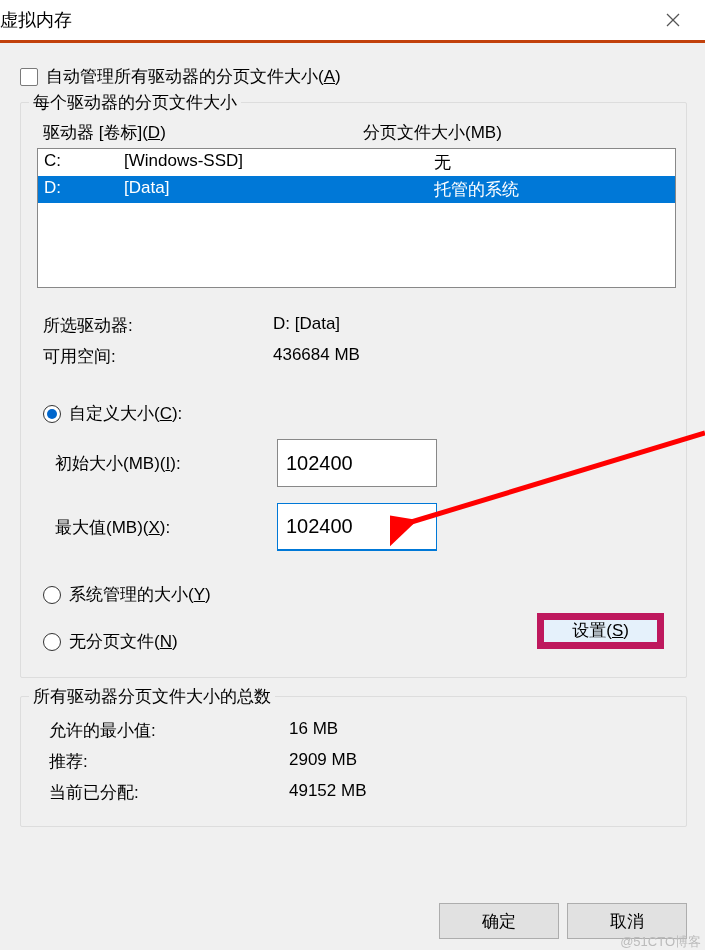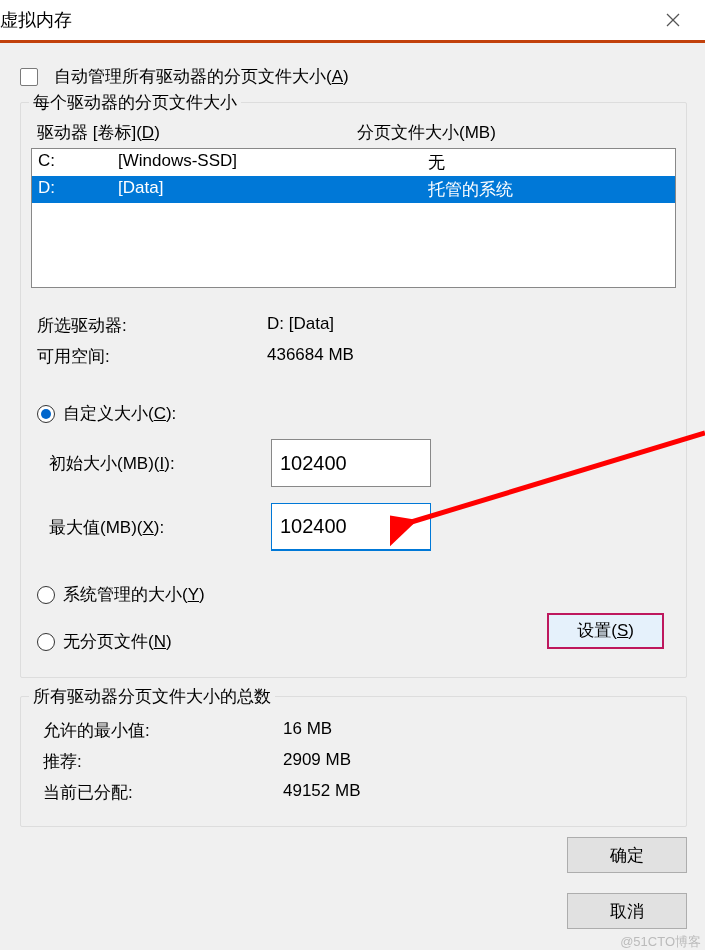--- a/index.html
+++ b/index.html
@@ -20,26 +20,26 @@
       background: #fff;
       border-bottom: 3px solid #c2410c;
     }
     .title-txt { font-size: 18px; }
     .close-x {
       width: 44px; height: 28px; display:flex; align-items:center;justify-content:center;
       color:#333;
     }
     .close-x svg { stroke:#555; stroke-width:1.2; }
     .wrap { position: relative; padding: 22px 18px 14px 20px; background:#f0f0f0; height: calc(100% - 40px); }
-    .check-row { display:flex; align-items:center; gap:16px; margin-bottom:14px; }
+    .check-row { display:flex; align-items:center; gap:8px; margin-bottom:14px; }
     .chk {
       width:18px; height:18px; border:1px solid #7a7a7a; background:#fff; border-radius:2px;
     }
     .under { text-decoration: underline; }
-    .grp { border:1px solid #ddd; position:relative; padding:18px 10px 18px 10px; margin-bottom:18px; border-radius:2px; }
+    .grp { border:1px solid #ddd; position:relative; padding:18px 10px 18px 16px; margin-bottom:18px; border-radius:2px; }
     .grp-legend { position:absolute; top:-12px; left:8px; background:#f0f0f0; padding:0 4px; }
     .hdr-row { display:flex; padding:0 6px 4px 6px; }
     .hdr-row .c1 { width:320px; }
     .hdr-row .c2 { flex:1; }
     .drive-list {
       border:1px solid #888; background:#fff; height:140px; overflow:hidden;
     }
     .d-row { display:flex; padding:2px 6px; }
     .d-row .letter { width:80px; }
     .d-row .label { width:310px; }
@@ -61,26 +61,26 @@
       width:160px; height:48px; padding:4px 8px; font-size:20px;
       border:1px solid #888; background:#fff; outline:none;
     }
     .txt-input.focus { border:1px solid #0078d7; border-bottom:2px solid #0078d7; }
     .btn {
       height:36px; padding:0 28px; font-size:17px;
       background:#e1e1e1; border:1px solid #adadad; cursor:pointer;
       display:inline-flex; align-items:center; justify-content:center;
     }
     .btn.highlight {
-      border:2px solid #be185d; background:#e5f1fb;
+      border:7px solid #be185d; background:#e5f1fb;
     }
     .set-row { display:flex; justify-content:flex-end; padding:0 12px 10px 0; }
     .totals .t-line { display:flex; padding:4px 12px; }
     .totals .tl { width:240px; }
-    .dlg-btns { position:absolute; right:18px; bottom:24px; display:flex; gap:20px;flex-direction:column; }
+    .dlg-btns { position:absolute; right:18px; bottom:14px; display:flex; gap:8px; }
     .dlg-btns .btn { width:120px; padding:0; }
     .arrow-svg { position:absolute; top:382px; left:390px; width:320px; height:130px; pointer-events:none; }
     .watermark { position:absolute; right:4px; bottom:2px; font-size:13px; color:#bbb; }
   </style>
 </head>
 <body>
 
 <div class="title-bar">
   <span class="title-txt">虚拟内存</span>
   <div class="close-x">

